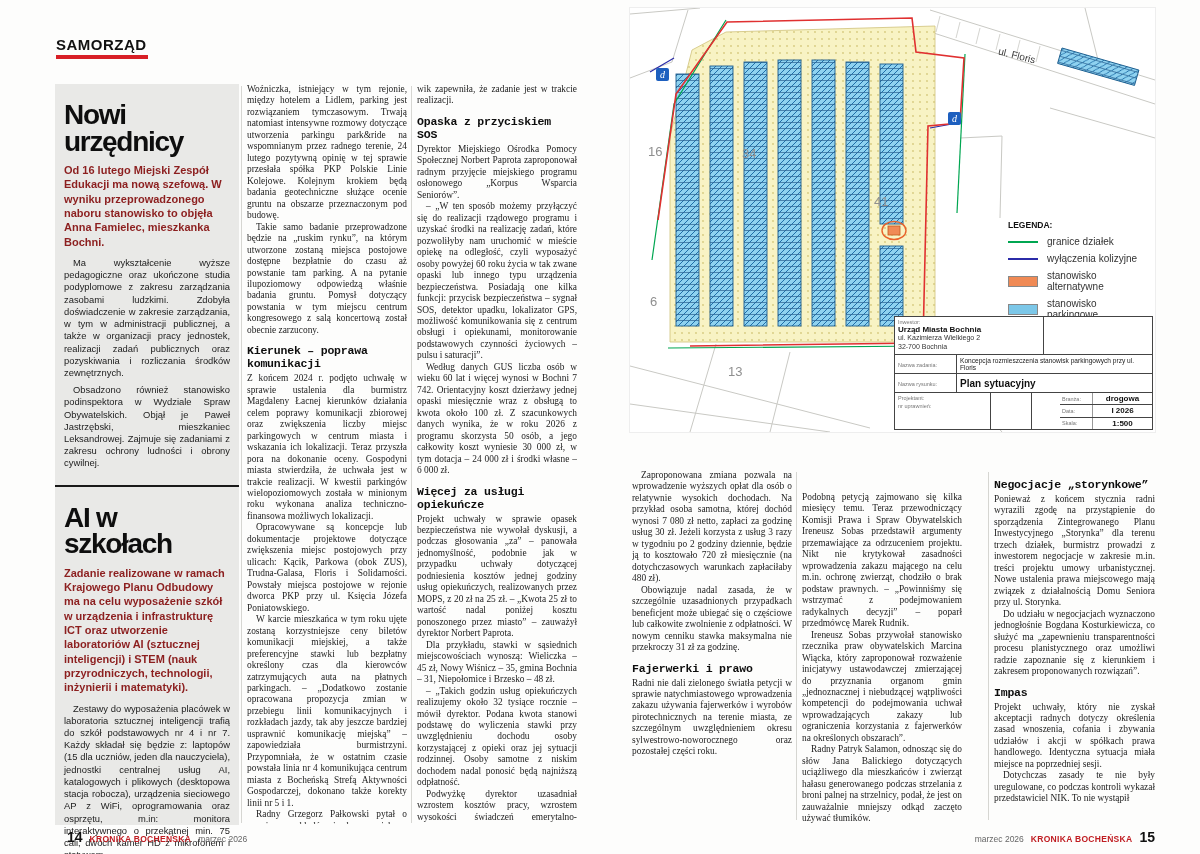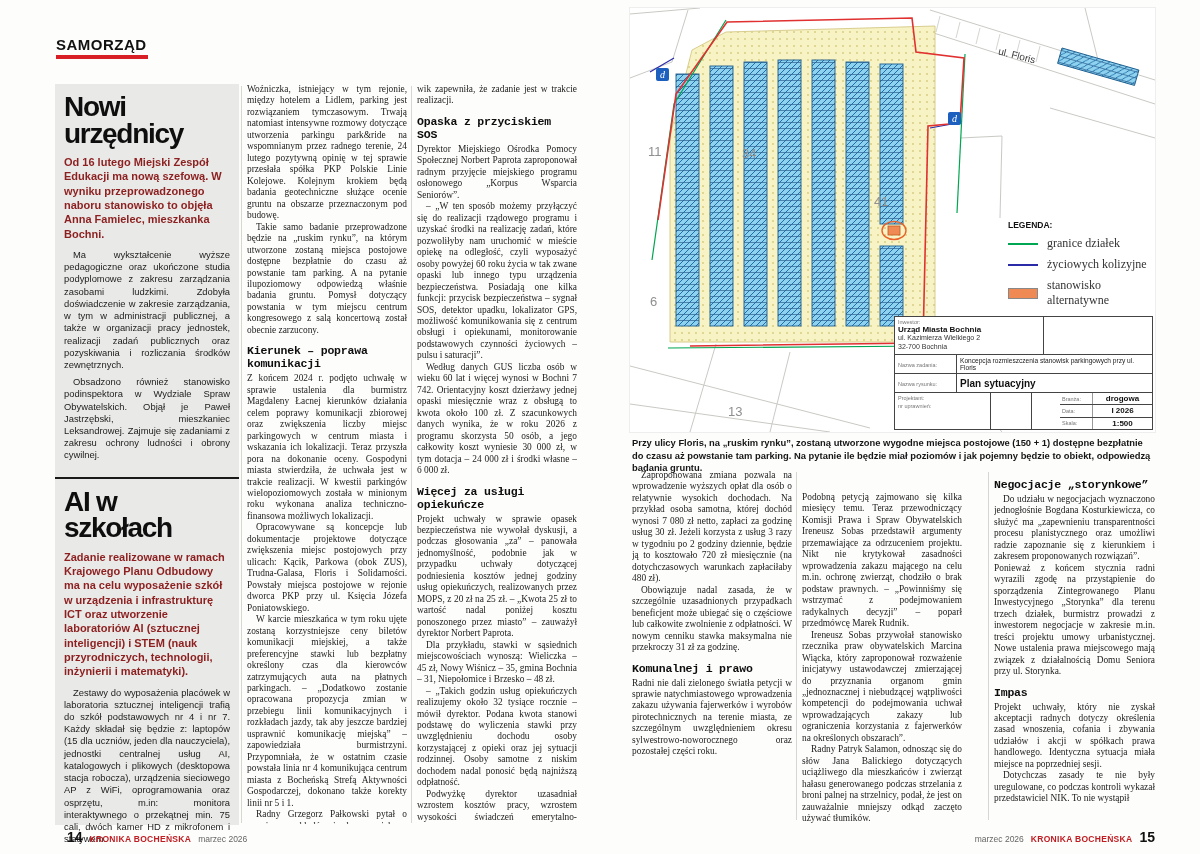--- a/index.html
+++ b/index.html
@@ -5,21 +5,21 @@
   html,body{margin:0;padding:0;}
   body{width:1200px;height:854px;background:#ffffff;font-family:"Liberation Serif",serif;color:#1d1d1d;}
   .spread{position:relative;width:1200px;height:854px;background:#fdfdfc;overflow:hidden;}
 
   
   .kicker{position:absolute;left:56px;top:36px;font-family:"Liberation Sans",sans-serif;font-weight:bold;font-size:15px;letter-spacing:.5px;color:#111;}
   .kicker-bar{position:absolute;left:56px;top:55px;width:92px;height:4px;background:#d81f26;}
 
   
   .col1{position:absolute;left:55px;top:84px;width:184px;height:741px;background:#e9e9e7;box-sizing:border-box;}
-  .art{padding:8px 9px 10px 9px;}
+  .art{padding:16px 9px 10px 9px;}
   .art + .art{border-top:2px solid #191919;}
   .art h2{margin:2px 0 8px 0;font-family:"Liberation Sans",sans-serif;font-weight:bold;font-size:28px;line-height:.95;letter-spacing:-1.3px;color:#0e0e0e;}
   .lead{font-family:"Liberation Sans",sans-serif;font-weight:bold;font-size:11px;line-height:1.3;color:#8c1f1f;margin:0 0 8px 0;}
   .art .flow p{font-family:"Liberation Sans",sans-serif;font-size:9.4px;line-height:1.3;text-align:justify;margin:0 0 5px 0;text-indent:9px;color:#222;}
 
   
   .bodycol{position:absolute;overflow:hidden;}
   .bodycol p.para{font-size:9.4px;line-height:1.22;text-align:justify;margin:0;text-indent:9px;color:#1c1c1c;}
   .bodycol p.para.ni{text-indent:0;}
   .bodycol h3.colhead{font-family:Liberation Mono, monospace;font-size:11.5px;font-weight:bold;color:#0d0d0d;margin:8px 0 3px 0;letter-spacing:-.2px;}
@@ -29,21 +29,21 @@
   .map-wrap{position:absolute;left:630px;top:8px;width:525px;height:424px;background:#ffffff;outline:1px solid #eee;}
   .map-wrap svg{position:absolute;left:0;top:0;}
   .parcel-num{position:absolute;font-family:"Liberation Sans",sans-serif;color:#8f8f8f;font-size:13px;}
   .street-label{position:absolute;left:368px;top:42px;font-family:"Liberation Sans",sans-serif;font-size:10px;color:#3c3c3c;transform:rotate(14deg);}
   .dmark{position:absolute;width:13px;height:13px;background:#1d5fbf;color:#fff;font-family:"Liberation Serif",serif;font-style:italic;font-size:10px;text-align:center;line-height:13px;border-radius:2px;}
 
   
   .legend{position:absolute;left:378px;top:212px;width:142px;background:#fff;font-family:"Liberation Sans",sans-serif;}
   .legend-title{font-size:8.5px;font-weight:bold;color:#111;margin-bottom:4px;}
   .legend-row{display:flex;align-items:center;margin:6px 0;}
-  .legend-label{font-size:12px;color:#333;font-family:Liberation Serif, serif;}
+  .legend-label{font-size:10px;color:#333;}
   .sw{width:30px;margin-right:9px;display:inline-block;box-sizing:border-box;flex:0 0 30px;}
   .sw.line-green{height:2px;background:#00a651;}
   .sw.line-navy{height:2px;background:#2b2ba8;}
   .sw.rect-orange{height:11px;background:#f08a55;border:1px solid #888;}
   .sw.rect-blue{height:11px;background:#7cc7e8;border:1px solid #888;}
   .sw.rect-yellow{height:11px;background:#f7f2ba;border:1px solid #888;
     background-image:radial-gradient(#d9cf86 1px, transparent 1px);background-size:4px 4px;}
 
   
   .tblock{position:absolute;left:264px;top:308px;width:259px;height:114px;background:#fff;border:1px solid #444;box-sizing:border-box;font-family:"Liberation Sans",sans-serif;color:#222;display:flex;flex-direction:column;}
@@ -195,36 +195,36 @@
         <path d="M20,64 L44,50"></path>
         <path d="M300,120 L322,116"></path>
       </g>
 
       <polyline points="28,212 46,86 97,14 282,10 286,44 334,50 330,115 298,118 293,335 60,338" fill="none" stroke="#e03030" stroke-width="1.6"></polyline>
     </svg>
 
     <span class="street-label">ul. Floris</span>
     <span class="dmark" style="left:26px;top:60px;">d</span>
     <span class="dmark" style="left:318px;top:104px;">d</span>
-    <span class="parcel-num" style="left:18px;top:136px;">11</span>
+    <span class="parcel-num" style="left:18px;top:136px;">16</span>
     <span class="parcel-num" style="left:112px;top:138px;">34</span>
     <span class="parcel-num" style="left:244px;top:186px;">41</span>
     <span class="parcel-num" style="left:20px;top:286px;">6</span>
-    <span class="parcel-num" style="left:98px;top:356px;margin-top:40px;">13</span>
+    <span class="parcel-num" style="left:98px;top:356px;">13</span>
 
     <div class="legend">
       <div class="legend-title">LEGENDA:</div>
       <div>
           <div class="legend-row">
             <span class="sw line-green"></span>
             <span class="legend-label">granice działek</span>
           </div>
           <div class="legend-row">
             <span class="sw line-navy"></span>
-            <span class="legend-label">życiowych kolizyjne</span>
+            <span class="legend-label">wyłączenia kolizyjne</span>
           </div>
           <div class="legend-row">
             <span class="sw rect-orange"></span>
             <span class="legend-label">stanowisko alternatywne</span>
           </div>
           <div class="legend-row">
             <span class="sw rect-blue"></span>
             <span class="legend-label">stanowisko parkingowe</span>
           </div>
           <div class="legend-row">
@@ -277,39 +277,38 @@
           </div>
           <div class="tb-mini-row">
             <span class="tb-mini-lab">Skala:</span>
             <span class="tb-mini-val">1:500</span>
           </div>
         </div>
       </div>
     </div>
   </div>
 
-  <div class="caption">Przy ulicy Floris, na „ruskim rynku”, zostaną utworzone wygodne miejsca postojowe (150 + 1) dostępne bezpłatnie do czasu aż powstanie tam parking. Na pytanie ile będzie miał poziomów i jak pojemny będzie to obiekt, odpowiedzą badania gruntu.</div>
 
   <div class="bodycol" style="left:632px;top:470px;width:160px;height:352px;">
       <p class="para">Zaproponowana zmiana pozwala na wprowadzenie wyższych opłat dla osób o relatywnie wysokich dochodach. Na przykład osoba samotna, której dochód wynosi 7 080 zł netto, zapłaci za godzinę usług 30 zł. Jeżeli korzysta z usług 3 razy w tygodniu po 2 godziny dziennie, będzie ją to kosztowało 720 zł miesięcznie (na dotychczasowych warunkach zapłaciłaby 480 zł).</p>
       <p class="para">Obowiązuje nadal zasada, że w szczególnie uzasadnionych przypadkach beneficjent może ubiegać się o częściowe lub całkowite zwolnienie z odpłatności. W nowym cenniku stawka maksymalna nie przekroczy 31 zł za godzinę.</p>
-      <h3 class="colhead">Komunalnej i prawo</h3>
+      <h3 class="colhead">Fajerwerki i prawo</h3>
       <p class="para ni">Radni nie dali zielonego światła petycji w sprawie natychmiastowego wprowadzenia zakazu używania fajerwerków i wyrobów pirotechnicznych na terenie miasta, ze szczególnym uwzględnieniem okresu sylwestrowo-noworocznego oraz pozostałej części roku.</p>
     </div>
   <div class="vrule" style="left:796px;top:472px;height:348px;"></div>
   <div class="bodycol" style="left:802px;top:492px;width:160px;height:352px;">
       <p class="para ni">Podobną petycją zajmowano się kilka miesięcy temu. Teraz przewodniczący Komisji Prawa i Spraw Obywatelskich Ireneusz Sobas przedstawił argumenty przemawiające za odrzuceniem projektu. Nikt nie krytykował zasadności wprowadzenia zakazu mającego na celu m.in. ochronę zwierząt, chodziło o brak podstaw prawnych. – „Powinniśmy się wstrzymać z podejmowaniem radykalnych decyzji” – poparł przedmówcę Marek Rudnik.</p>
       <p class="para">Ireneusz Sobas przywołał stanowisko rzecznika praw obywatelskich Marcina Wiącka, który zaproponował rozważenie inicjatywy ustawodawczej zmierzającej do przyznania organom gmin „jednoznacznej i niebudzącej wątpliwości kompetencji do podejmowania uchwał wprowadzających zakazy lub ograniczenia korzystania z fajerwerków na określonych obszarach”.</p>
       <p class="para">Radny Patryk Salamon, odnosząc się do słów Jana Balickiego dotyczących uciążliwego dla mieszkańców i zwierząt hałasu generowanego podczas strzelania z broni palnej na strzelnicy, podał, że jest on zauważalnie mniejszy odkąd zaczęto używać tłumików.</p>
     </div>
   <div class="vrule" style="left:988px;top:472px;height:348px;"></div>
   <div class="bodycol" style="left:994px;top:470px;width:161px;height:352px;">
       <h3 class="colhead">Negocjacje „storynkowe”</h3>
+      <p class="para ni">Ponieważ z końcem stycznia radni wyrazili zgodę na przystąpienie do sporządzenia Zintegrowanego Planu Inwestycyjnego „Storynka” dla terenu trzech działek, burmistrz prowadzi z inwestorem negocjacje w zakresie m.in. treści projektu umowy urbanistycznej. Nowe ustalenia prawa miejscowego mają związek z działalnością Domu Seniora przy ul. Storynka.</p>
       <p class="para">Do udziału w negocjacjach wyznaczono jednogłośnie Bogdana Kosturkiewicza, co służyć ma „zapewnieniu transparentności procesu planistycznego oraz umożliwi radzie zapoznanie się z kierunkiem i zakresem proponowanych rozwiązań”.</p>
-      <p class="para ni">Ponieważ z końcem stycznia radni wyrazili zgodę na przystąpienie do sporządzenia Zintegrowanego Planu Inwestycyjnego „Storynka” dla terenu trzech działek, burmistrz prowadzi z inwestorem negocjacje w zakresie m.in. treści projektu umowy urbanistycznej. Nowe ustalenia prawa miejscowego mają związek z działalnością Domu Seniora przy ul. Storynka.</p>
       <h3 class="colhead">Impas</h3>
       <p class="para ni">Projekt uchwały, który nie zyskał akceptacji radnych dotyczy określenia zasad wnoszenia, cofania i zbywania udziałów i akcji w spółkach prawa handlowego. Identyczna sytuacja miała miejsce na poprzedniej sesji.</p>
       <p class="para">Dotychczas zasady te nie były uregulowane, co podczas kontroli wykazał przedstawiciel NIK. To nie wystąpił</p>
     </div>
 
   <div class="footer footer-left">
     <span class="pg">14</span>
     <span class="brand">KRONIKA BOCHEŃSKA</span>
     <span>marzec 2026</span>
   </div>

